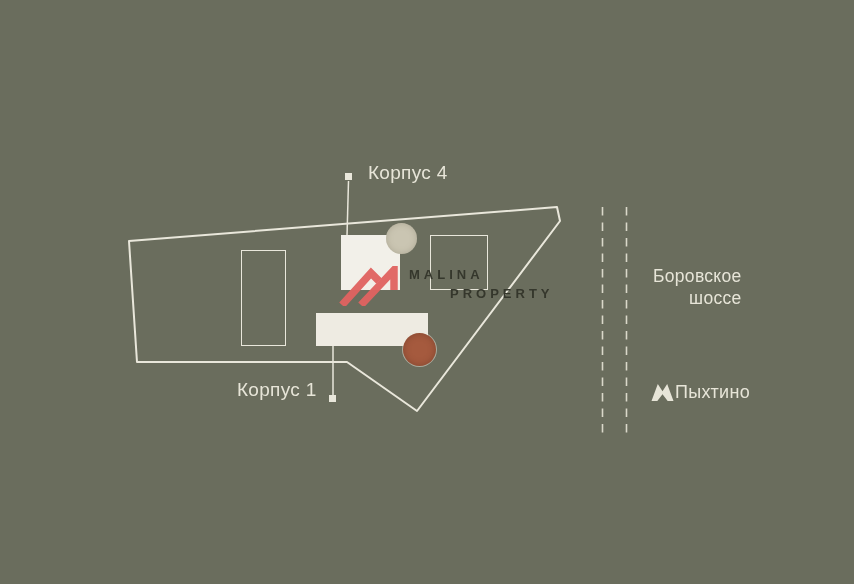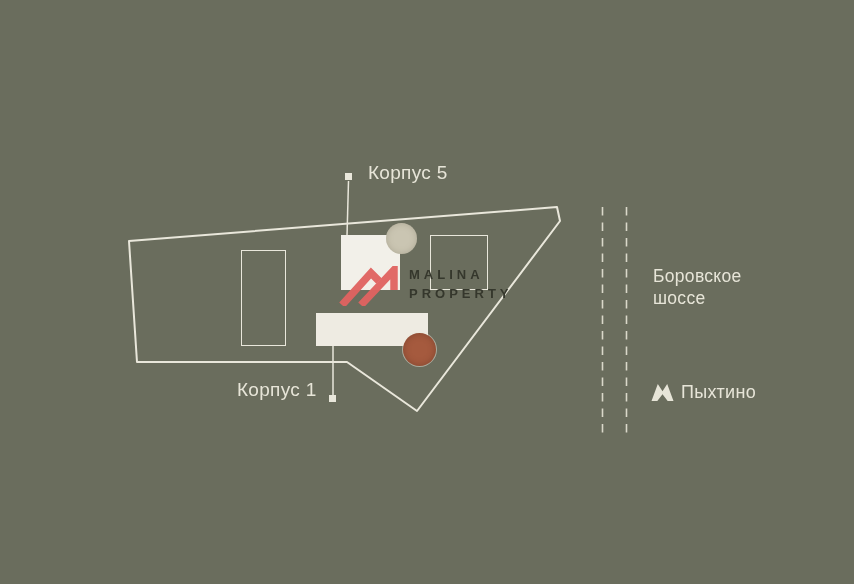--- a/index.html
+++ b/index.html
@@ -27,31 +27,31 @@
   .or-left{left:241px;top:250px;width:45px;height:96px;}
   .or-right{left:430px;top:235px;width:58px;height:55px;}
   .marker{position:absolute;z-index:3;width:7px;height:7px;background:var(--outline,#e9e7db);}
   .m3{left:345px;top:173px;}
   .m1{left:329px;top:395px;}
   .map-label{position:absolute;z-index:4;color:var(--label-text,#e7e5d8);
     font-size:19px;letter-spacing:.3px;white-space:nowrap;}
   .lbl-b3{left:368px;top:162px;}
   .lbl-b1{left:237px;top:379px;}
   .road-label{position:absolute;z-index:4;left:653px;top:265px;
-    color:var(--label-text,#e7e5d8);font-size:17.5px;line-height:22px;letter-spacing:.3px;}
+    color:var(--label-text,#e7e5d8);font-size:17.5px;line-height:22px;letter-spacing:.3px;text-align:right;}
   .metro-row{position:absolute;z-index:4;left:651px;top:382px;
-    display:flex;align-items:center;gap:7px;}
+    display:flex;align-items:center;gap:1px;}
   .metro-row .metro-m{flex:0 0 auto;display:block;}
   .metro-name{color:var(--label-text,#e7e5d8);font-size:18px;letter-spacing:.3px;white-space:nowrap;}
   .watermark{position:absolute;z-index:5;left:332px;top:264px;width:190px;height:54px;}
   .wm-logo{position:absolute;left:6px;top:2px;}
   .wm-brand{position:absolute;left:77px;color:var(--watermark-dark,#35372c);
     font-weight:bold;font-size:13px;letter-spacing:4px;white-space:nowrap;}
   .wm-brand.l1{top:3px;}
-  .wm-brand.l2{top:22px;}
+  .wm-brand.l2{top:22px;margin-left:41px;}
   .wm-tagline{position:absolute;left:0;top:41px;color:var(--watermark-tagline,#d8d6c6);
     font-weight:bold;font-size:9px;letter-spacing:1.8px;word-spacing:5px;white-space:nowrap;}
 </style>
 </head>
 <body>
 
 <div id="stage">
 
   <svg id="plan-svg" width="854" height="584" viewBox="0 0 854 584">
     <polygon class="boundary" points="129,241 557,207 560,221 417,411 347,362 137,362"></polygon>
@@ -64,21 +64,21 @@
   <div class="shape outline-rect or-left"></div>
   <div class="shape outline-rect or-right"></div>
   <div class="shape b3"></div>
   <div class="shape circle-beige"></div>
   <div class="shape b1"></div>
   <div class="shape circle-terracotta"></div>
 
   <div class="marker m3"></div>
   <div class="marker m1"></div>
 
-  <div class="map-label lbl-b3">Корпус 5</div>
+  <div class="map-label lbl-b3">Корпус 4</div>
   <div class="map-label lbl-b1">Корпус 1</div>
 
   <div class="road-label">
     <div>Боровское</div>
     <div>шоссе</div>
   </div>
 
   <div class="metro-row">
     <svg class="metro-m" width="23" height="17" viewBox="0 0 22 17">
       <polygon fill="#e7e5d8" points="0,17 6.3,0 11,7.2 15.7,0 22,17 16.2,17 11,10.2 5.8,17"></polygon>

